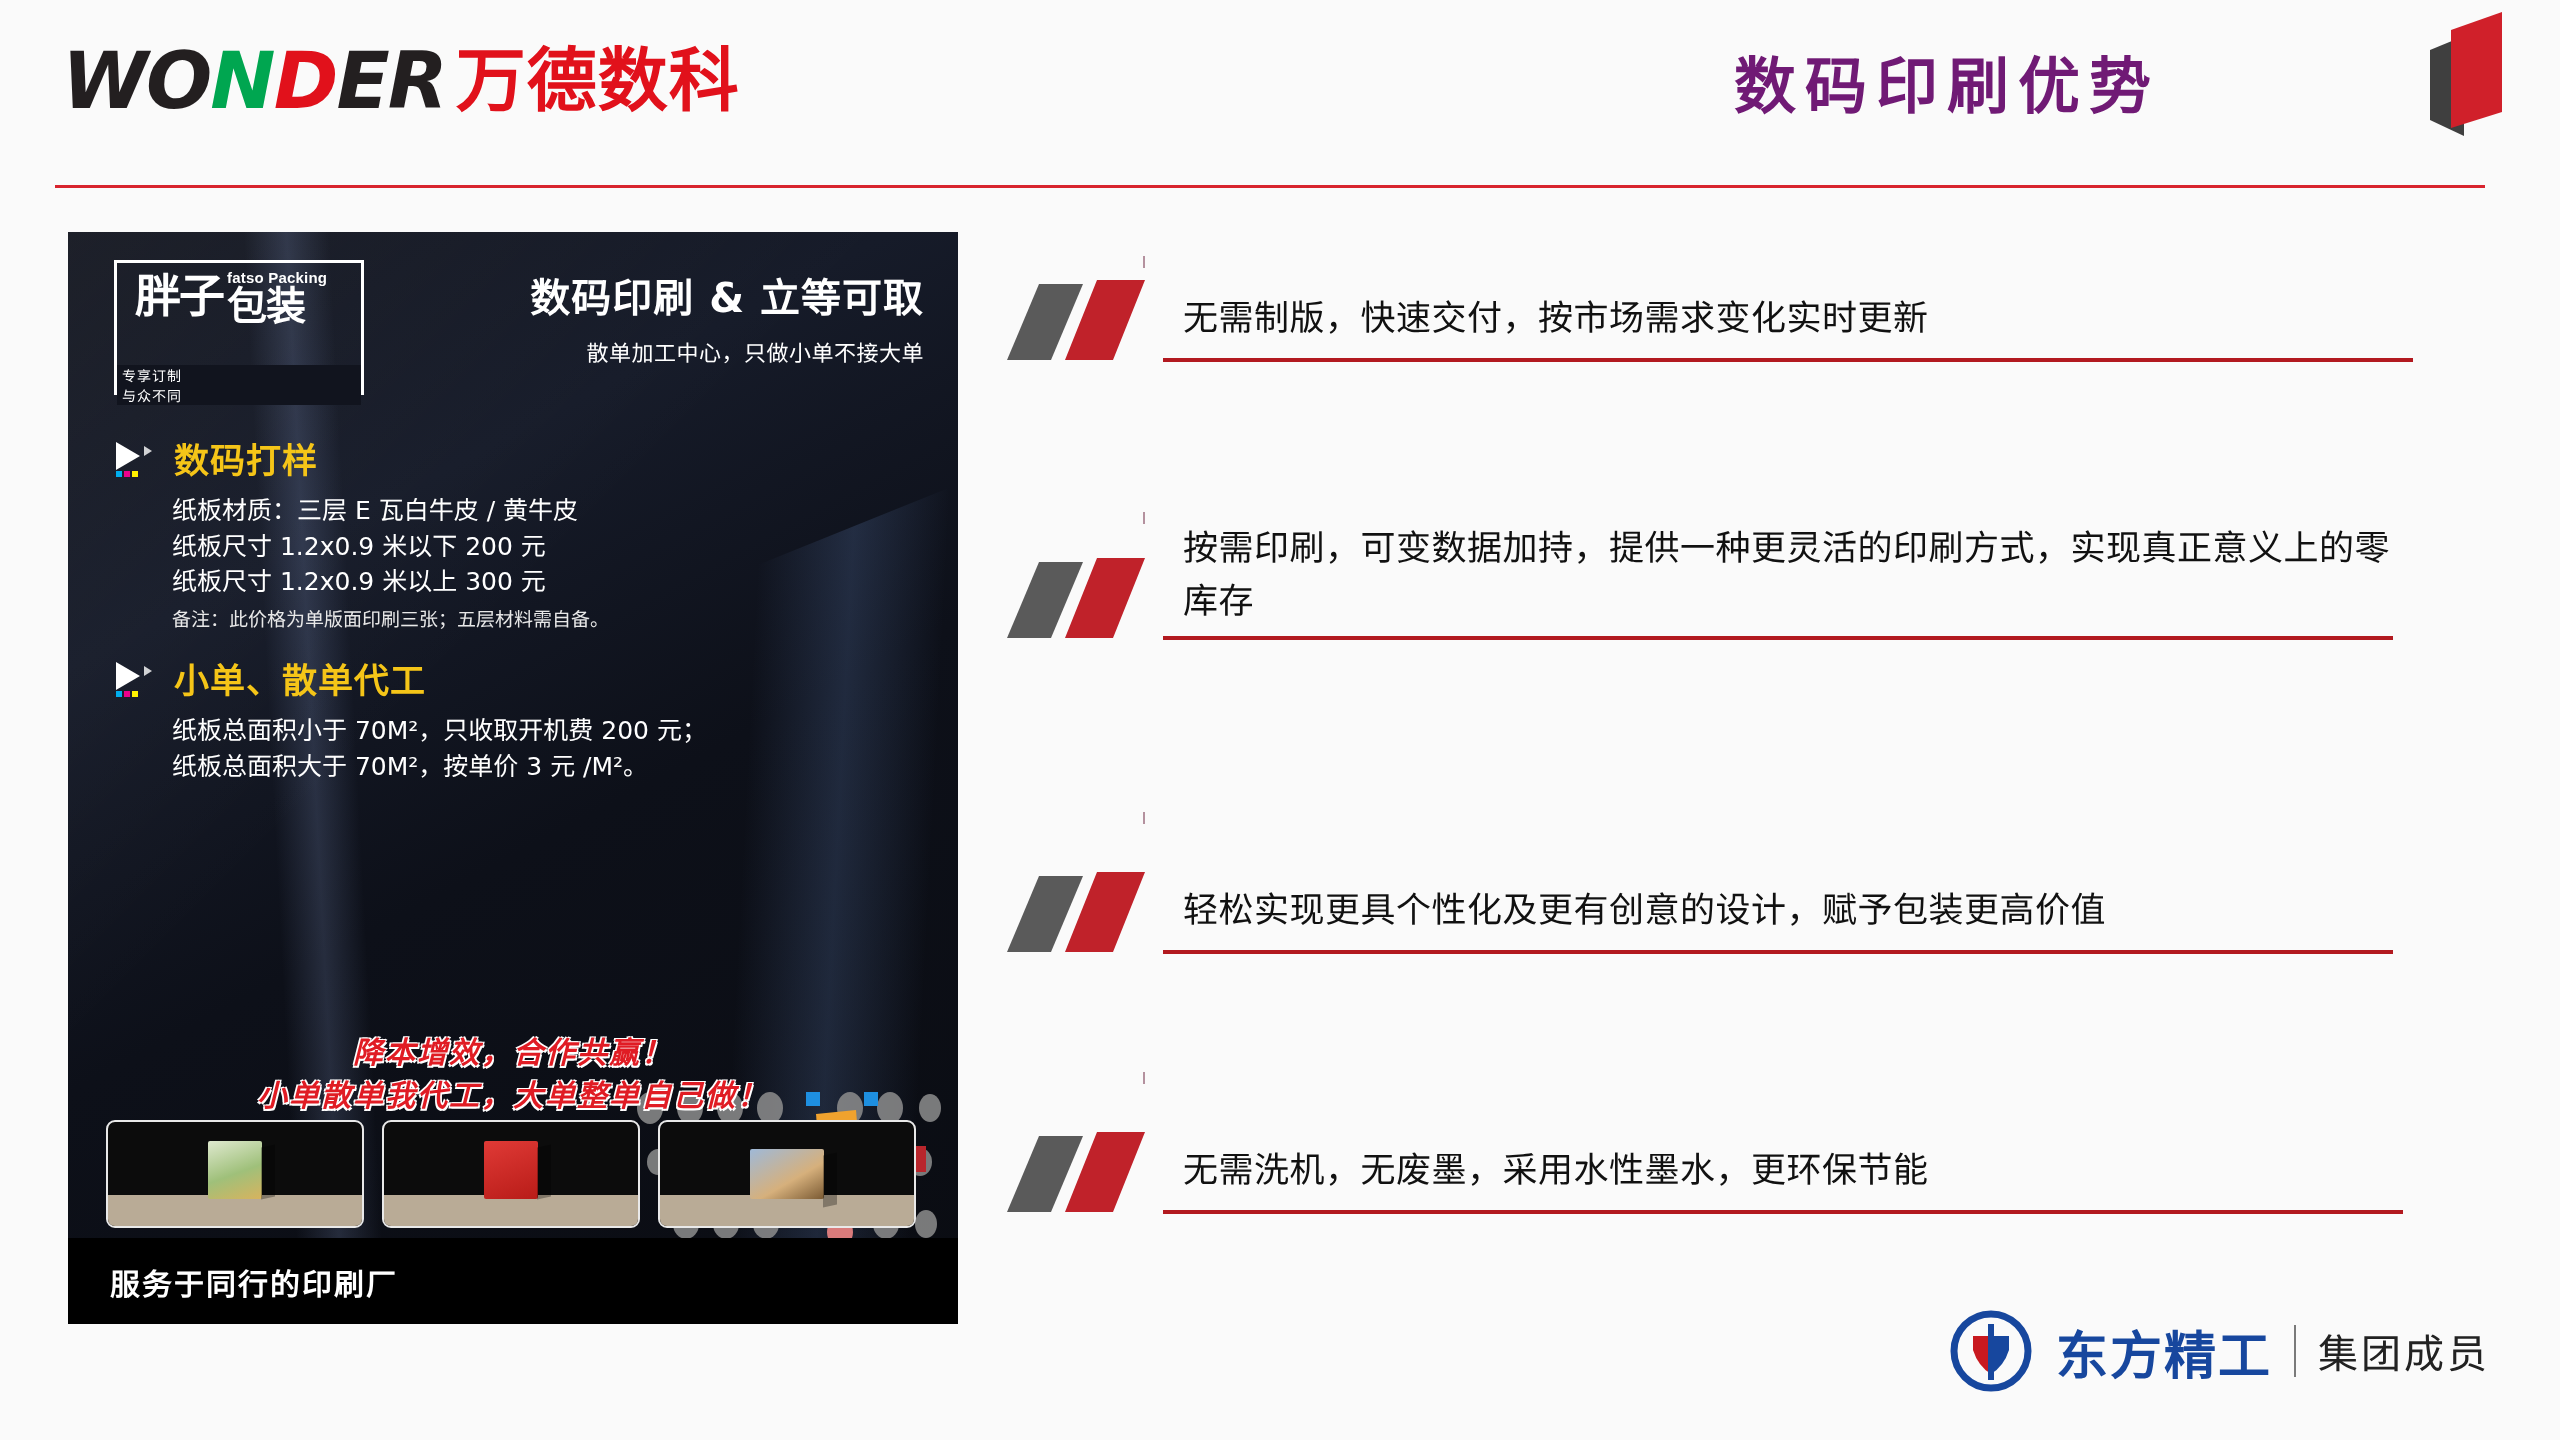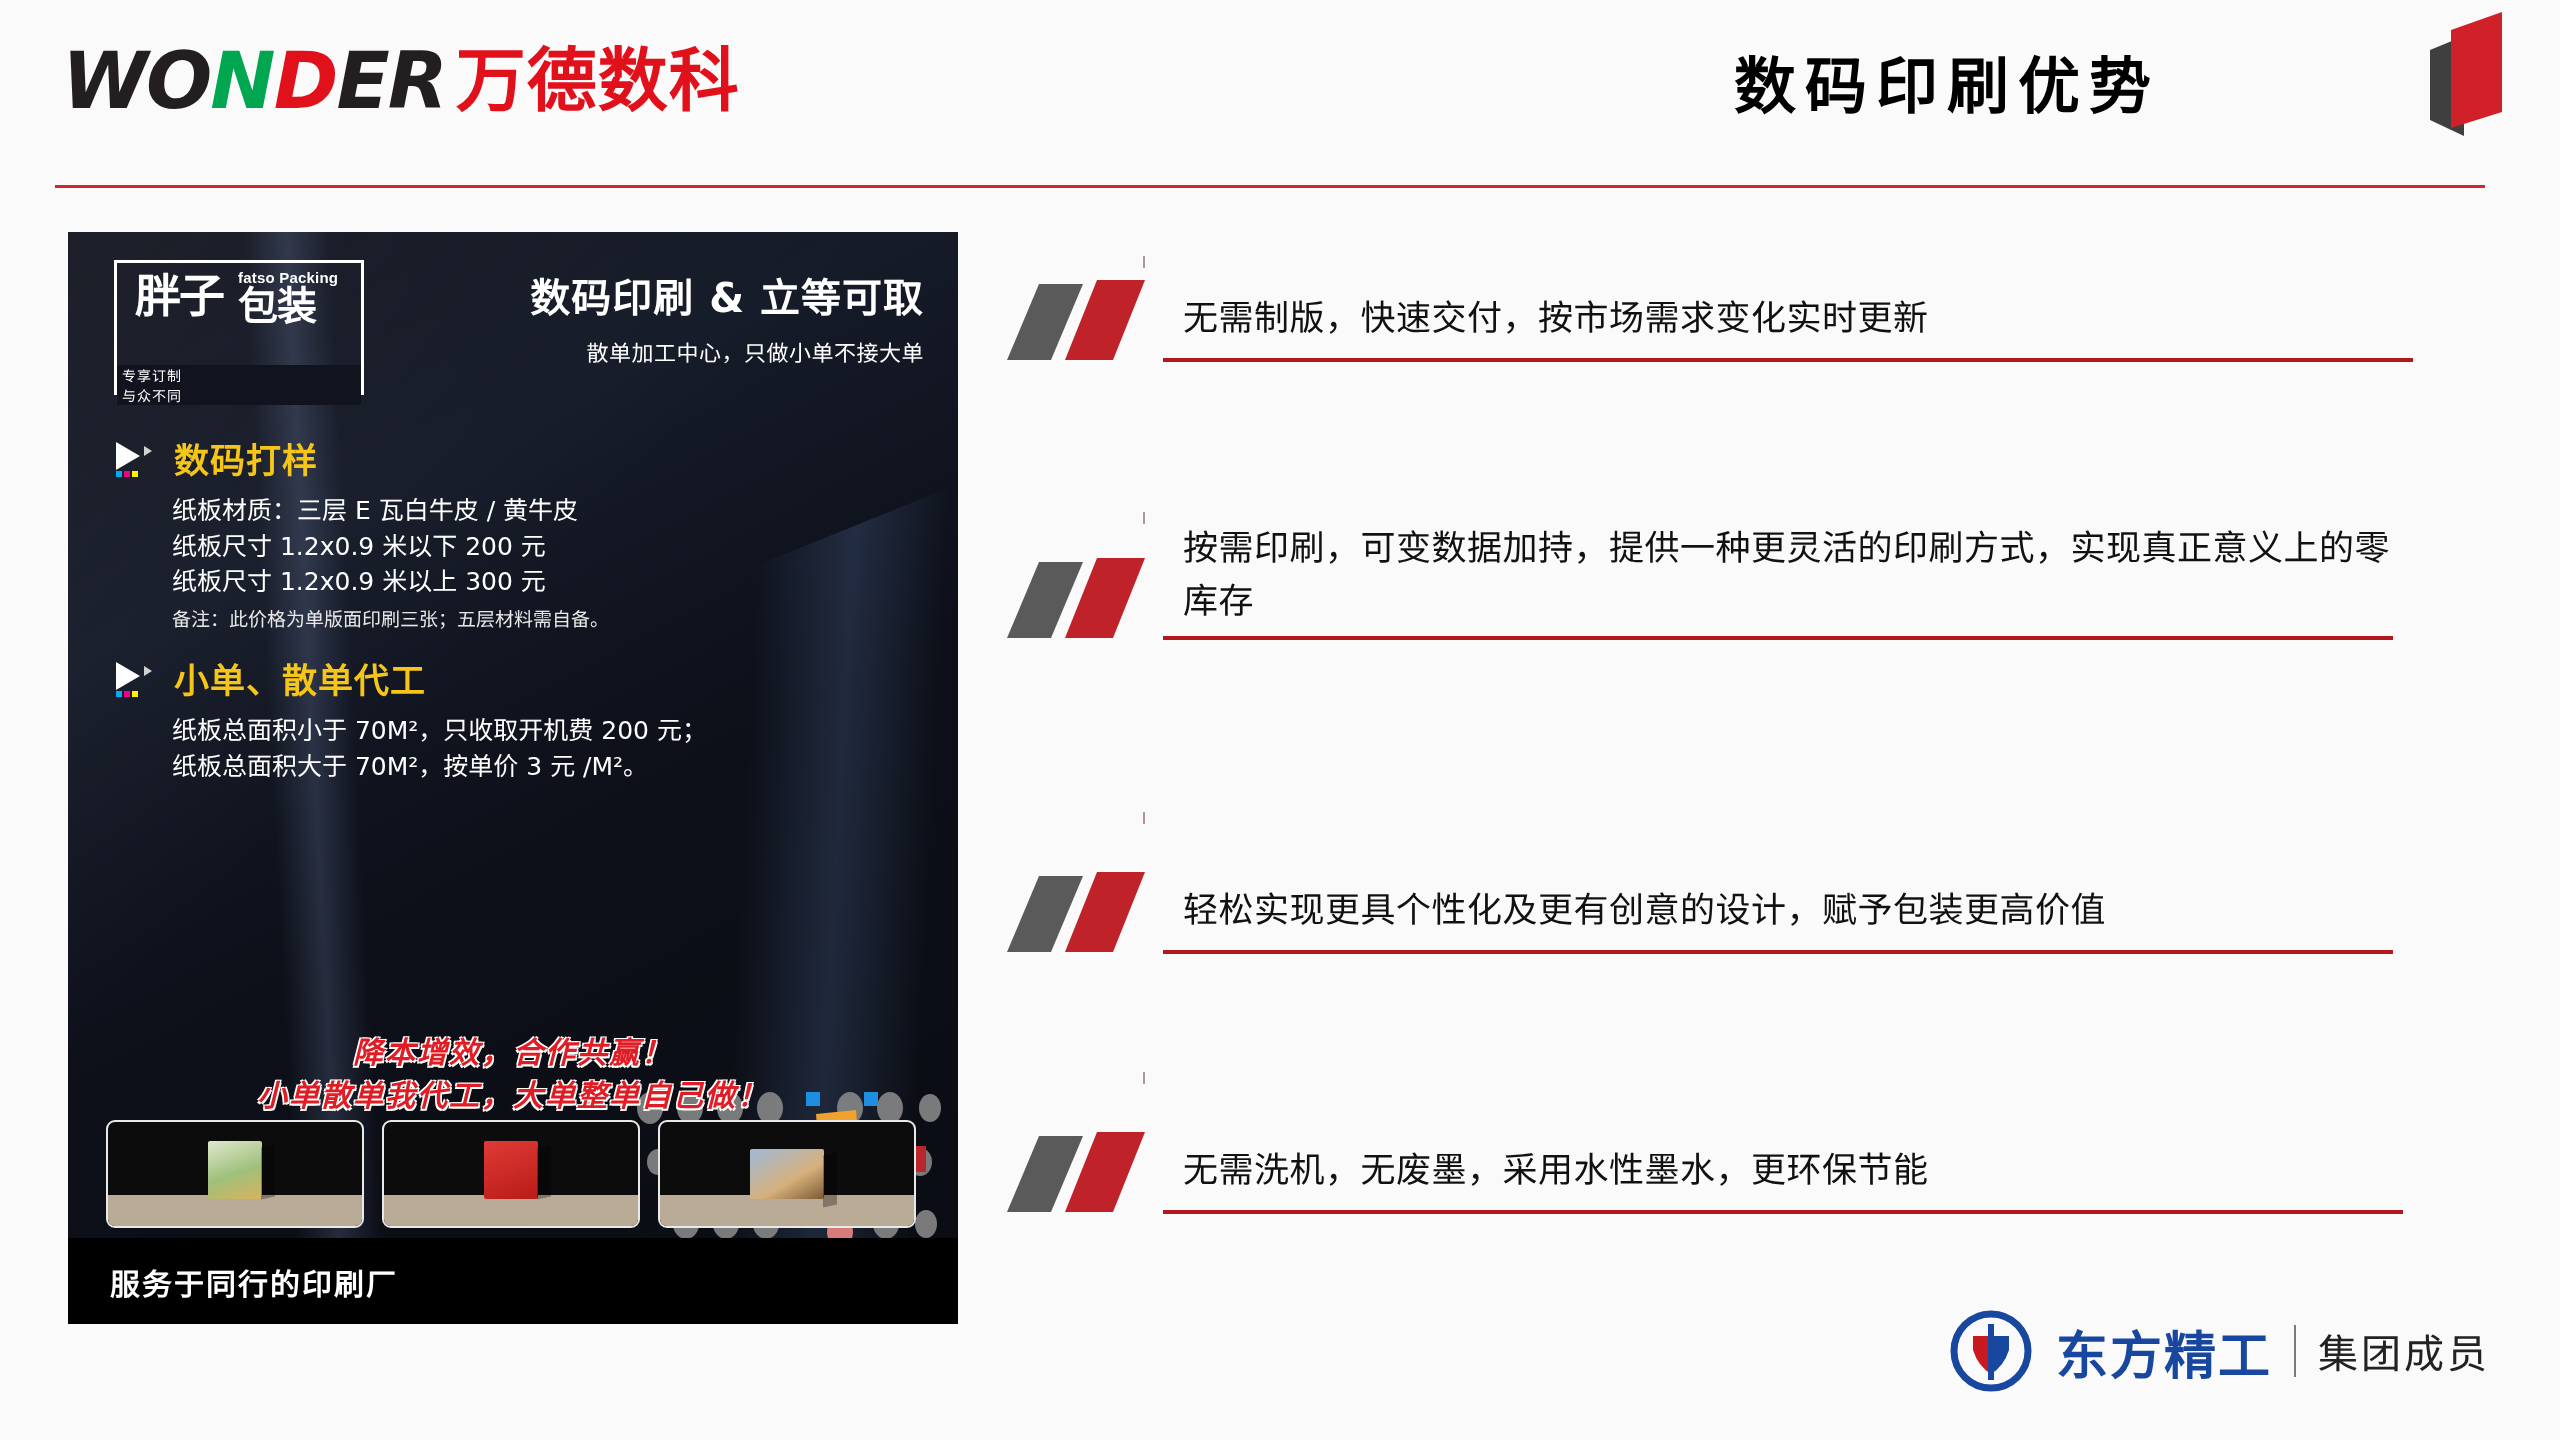--- a/index.html
+++ b/index.html
@@ -28,21 +28,21 @@
   .brand-wonder .g { color:#00a650; }
   .brand-wonder .r { color:#e1111b; }
   .brand-cn {
     font-size:70px; font-weight:900; color:#e1111b;
     margin-left:10px; letter-spacing:1px; line-height:1;
     font-family:"DejaVu Sans","Liberation Sans",sans-serif;
   }
 
   .page-title {
     position:absolute; right:400px; top:36px;
-    font-size:62px; font-weight:900; color:#000000;
+    font-size:62px; font-weight:900; color:#701a75;
     letter-spacing:9px; white-space:nowrap;
     font-family:"DejaVu Sans","Liberation Sans",sans-serif;
   }
 
   .corner-mark { position:absolute; right:36px; top:8px; width:118px; height:128px; }
 
   .header-rule {
     position:absolute; left:55px; top:185px; width:2430px; height:3px;
     background:#d8242e;
   }
@@ -72,21 +72,21 @@
   .fatso-box {
     position:absolute; left:46px; top:28px; width:250px; height:135px;
     border:3px solid #ffffff; z-index:4;
   }
   .fatso-row { display:flex; align-items:center; padding:6px 6px 0 18px; }
   .fatso-cn {
     font-size:46px; font-weight:900; color:#fff; line-height:.95;
     letter-spacing:-2px;
     font-family:"DejaVu Sans","Liberation Sans",sans-serif;
   }
-  .fatso-right { margin-left:15px; }
+  .fatso-right { margin-left:4px; }
   .fatso-en {
     font-size:15px; font-weight:700; color:#fff; letter-spacing:.2px;
     font-family:"Liberation Sans",sans-serif; line-height:1.1;
   }
   .fatso-pack {
     font-size:40px; font-weight:900; color:#fff; line-height:.95;
     letter-spacing:-1px;
     font-family:"DejaVu Sans","Liberation Sans",sans-serif;
   }
   .fatso-sub {

